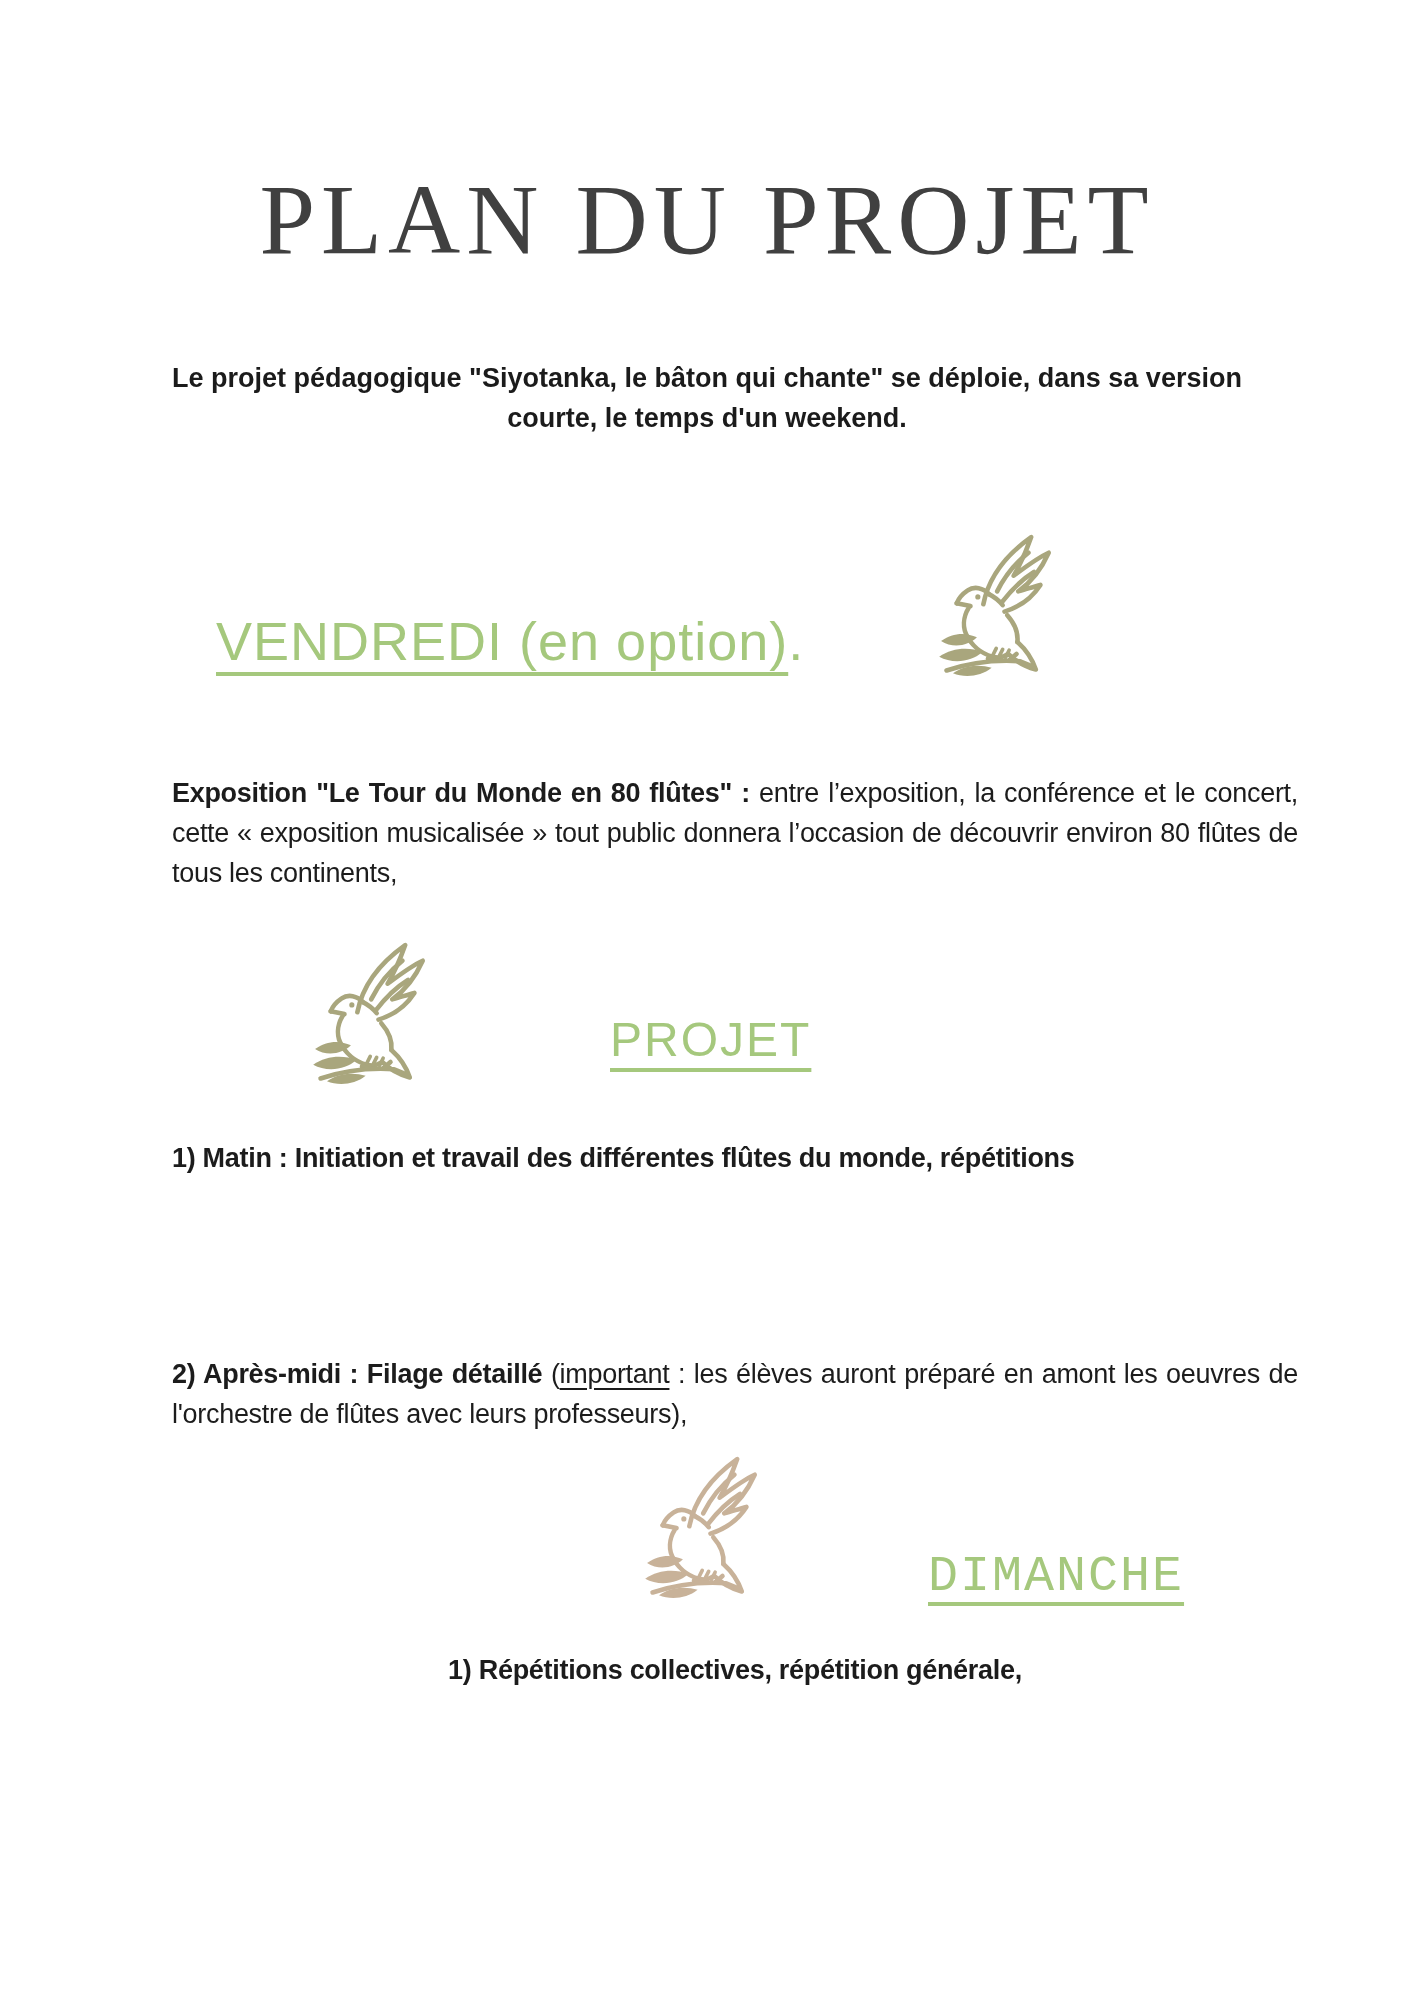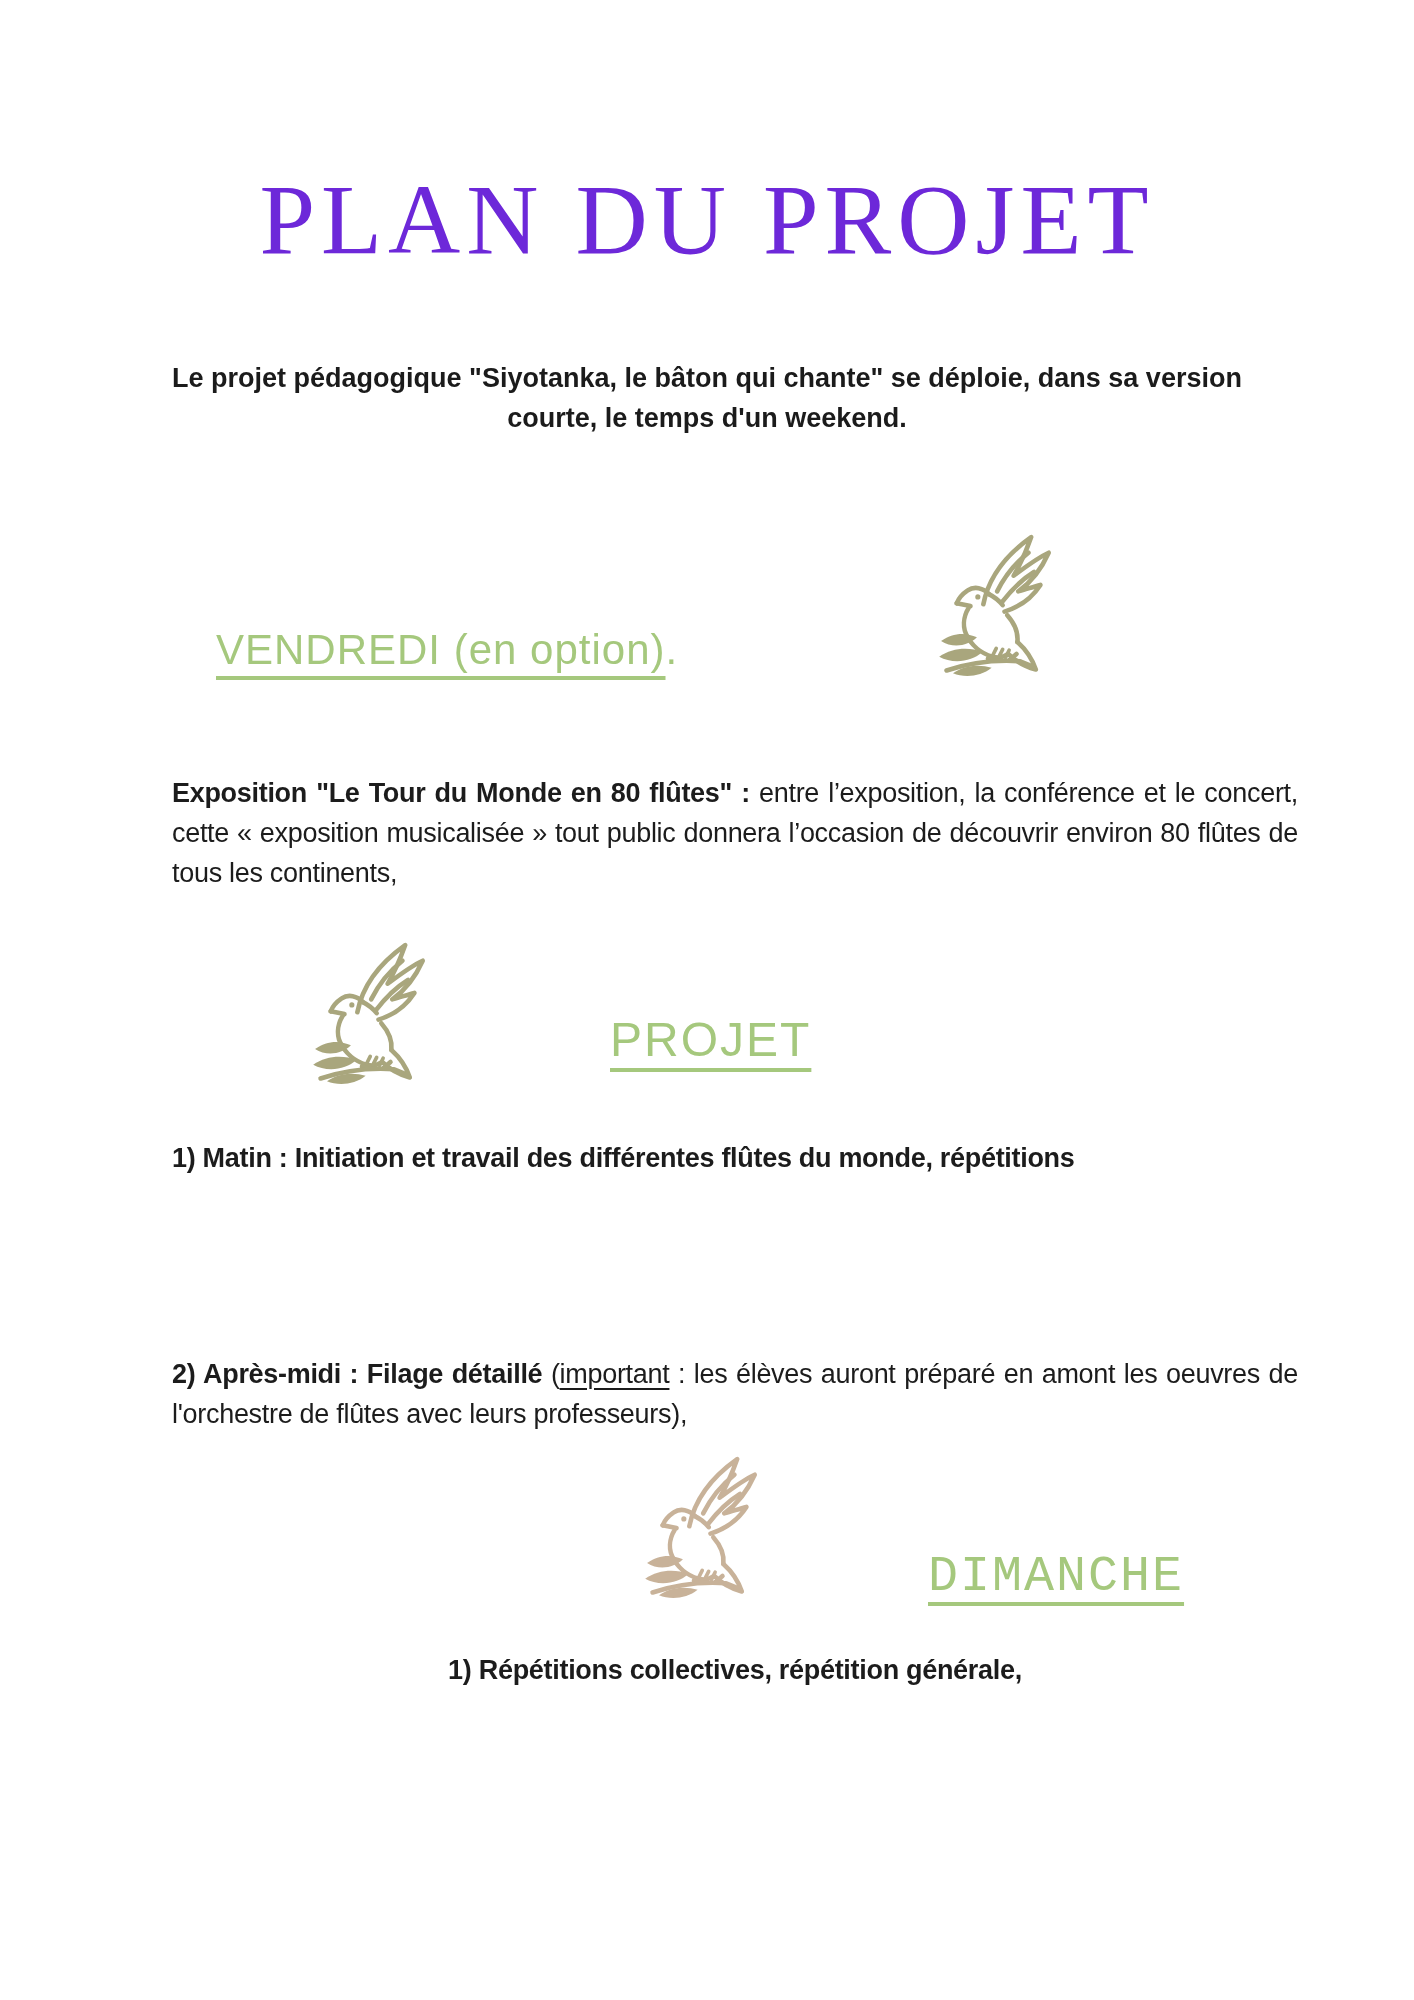--- a/index.html
+++ b/index.html
@@ -14,21 +14,21 @@
 
   
   .doc-title{
     left:0;top:170px;width:100%;
     text-align:center;
     font-family:"Liberation Serif",serif;
     font-weight:400;
     font-size:100px;
     letter-spacing:6px;
     line-height:100px;
-    color:#6d28d9;
+    color:#404040;
     white-space:nowrap;
   }
 
   
   .intro{
     left:157px;top:358px;width:1100px;
     text-align:center;
     font-weight:bold;
     font-size:27px;
     line-height:40px;
@@ -40,21 +40,21 @@
   .green-heading{
     color:#a5c87d;
     white-space:nowrap;
     font-weight:400;
   }
   .green-heading .u{
     text-decoration:underline;
     text-decoration-thickness:4px;
     text-underline-offset:12px;
   }
-  #vendredi-heading{left:216px;top:626px;font-size:42px;letter-spacing:1px;}
+  #vendredi-heading{left:216px;top:610px;font-size:54px;letter-spacing:1px;}
   #samedi-heading{left:610px;top:1012px;font-size:48px;letter-spacing:2px;}
   #dimanche-heading{left:928px;top:1548px;font-size:50px;letter-spacing:2px;font-family:Liberation Mono, monospace;}
 
   
   .body-par{
     left:172px;width:1126px;
     font-size:27px;
     line-height:40px;
     letter-spacing:-0.3px;
     color:#1c1c1c;

